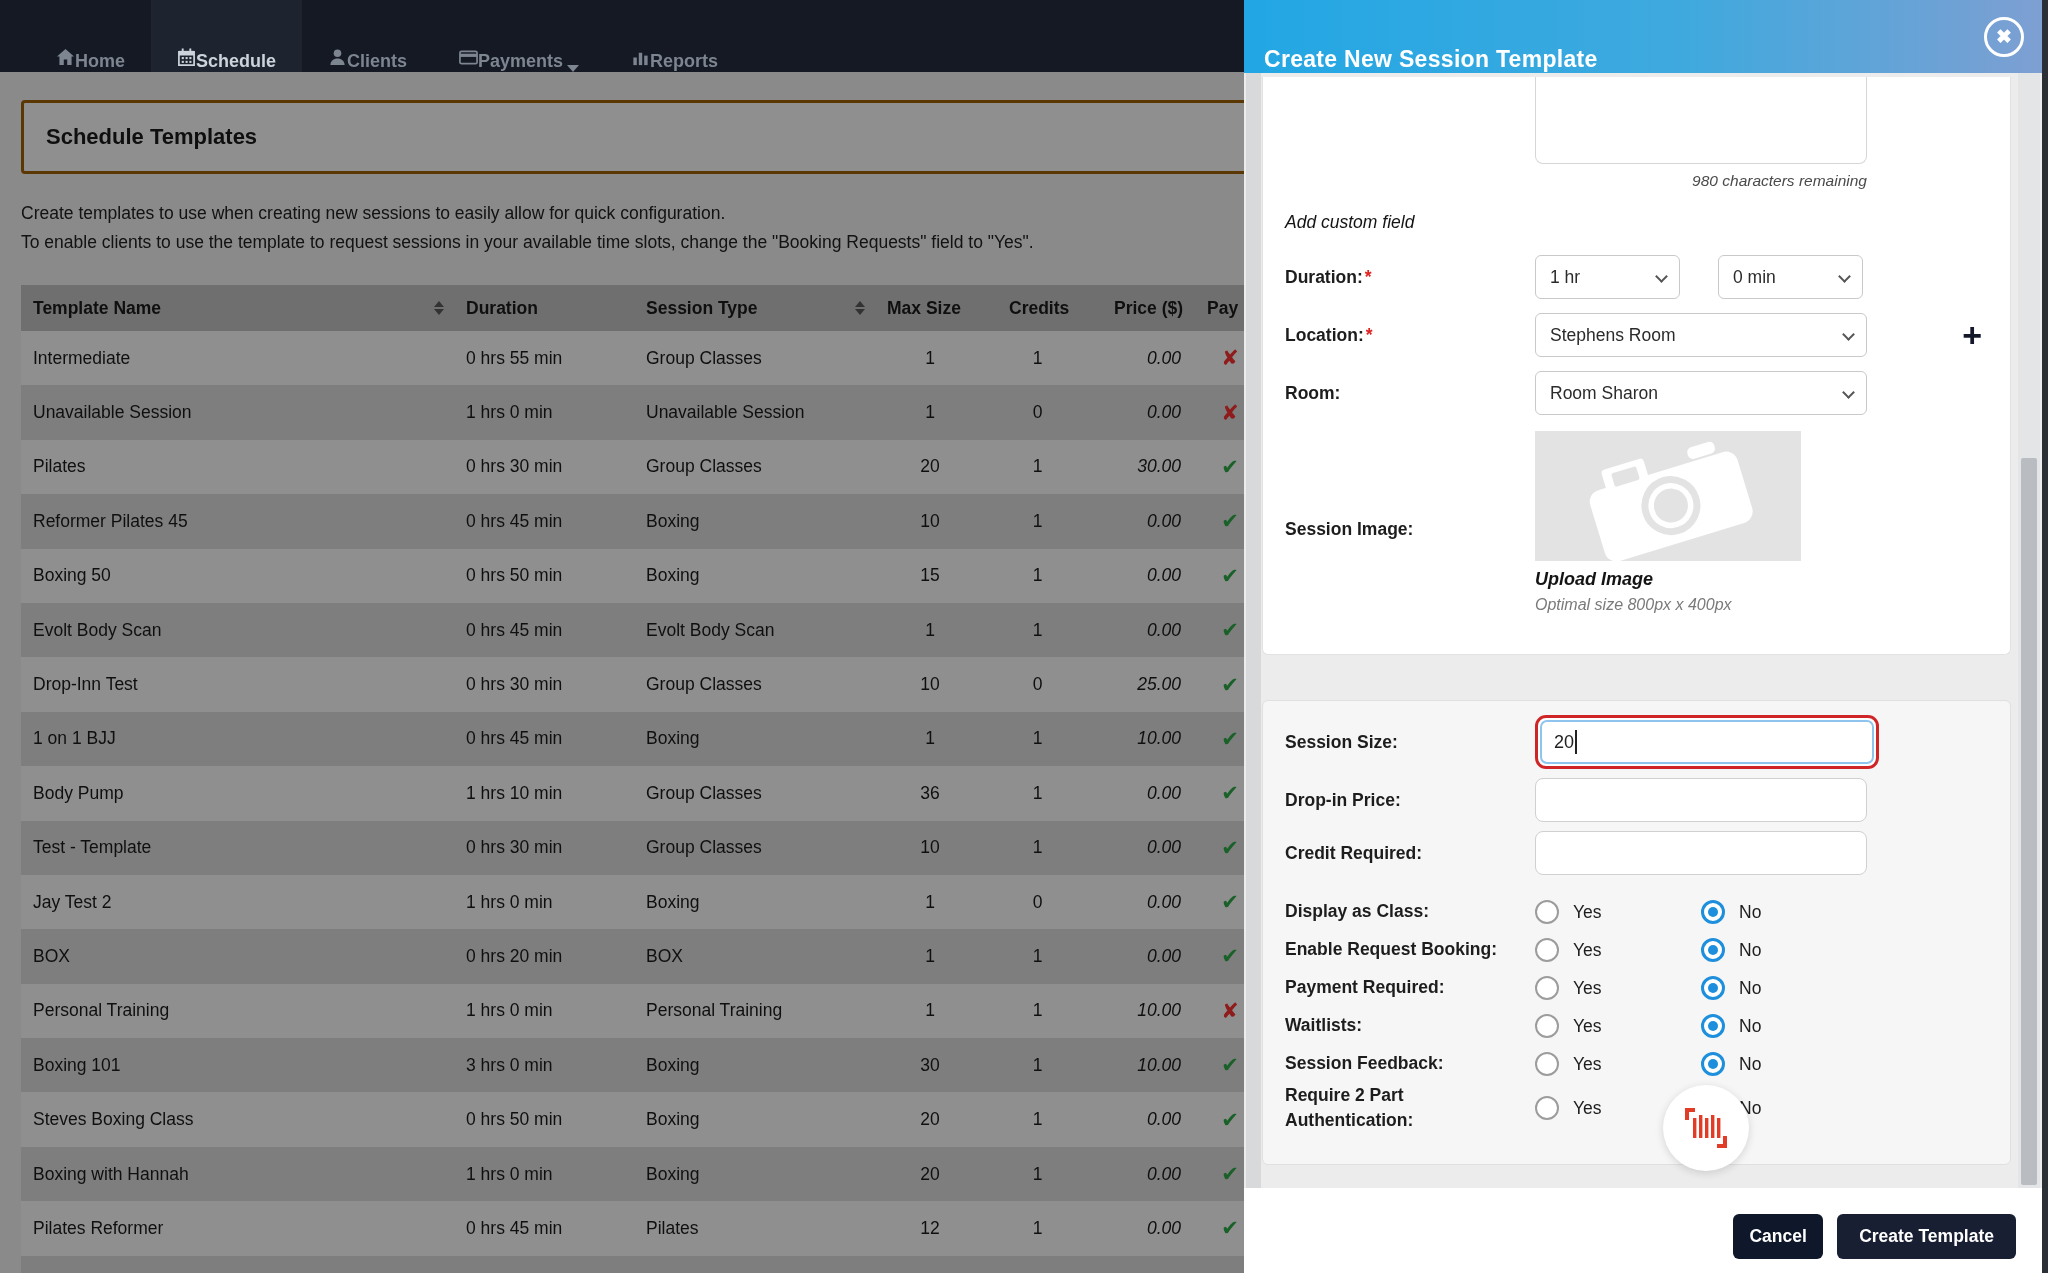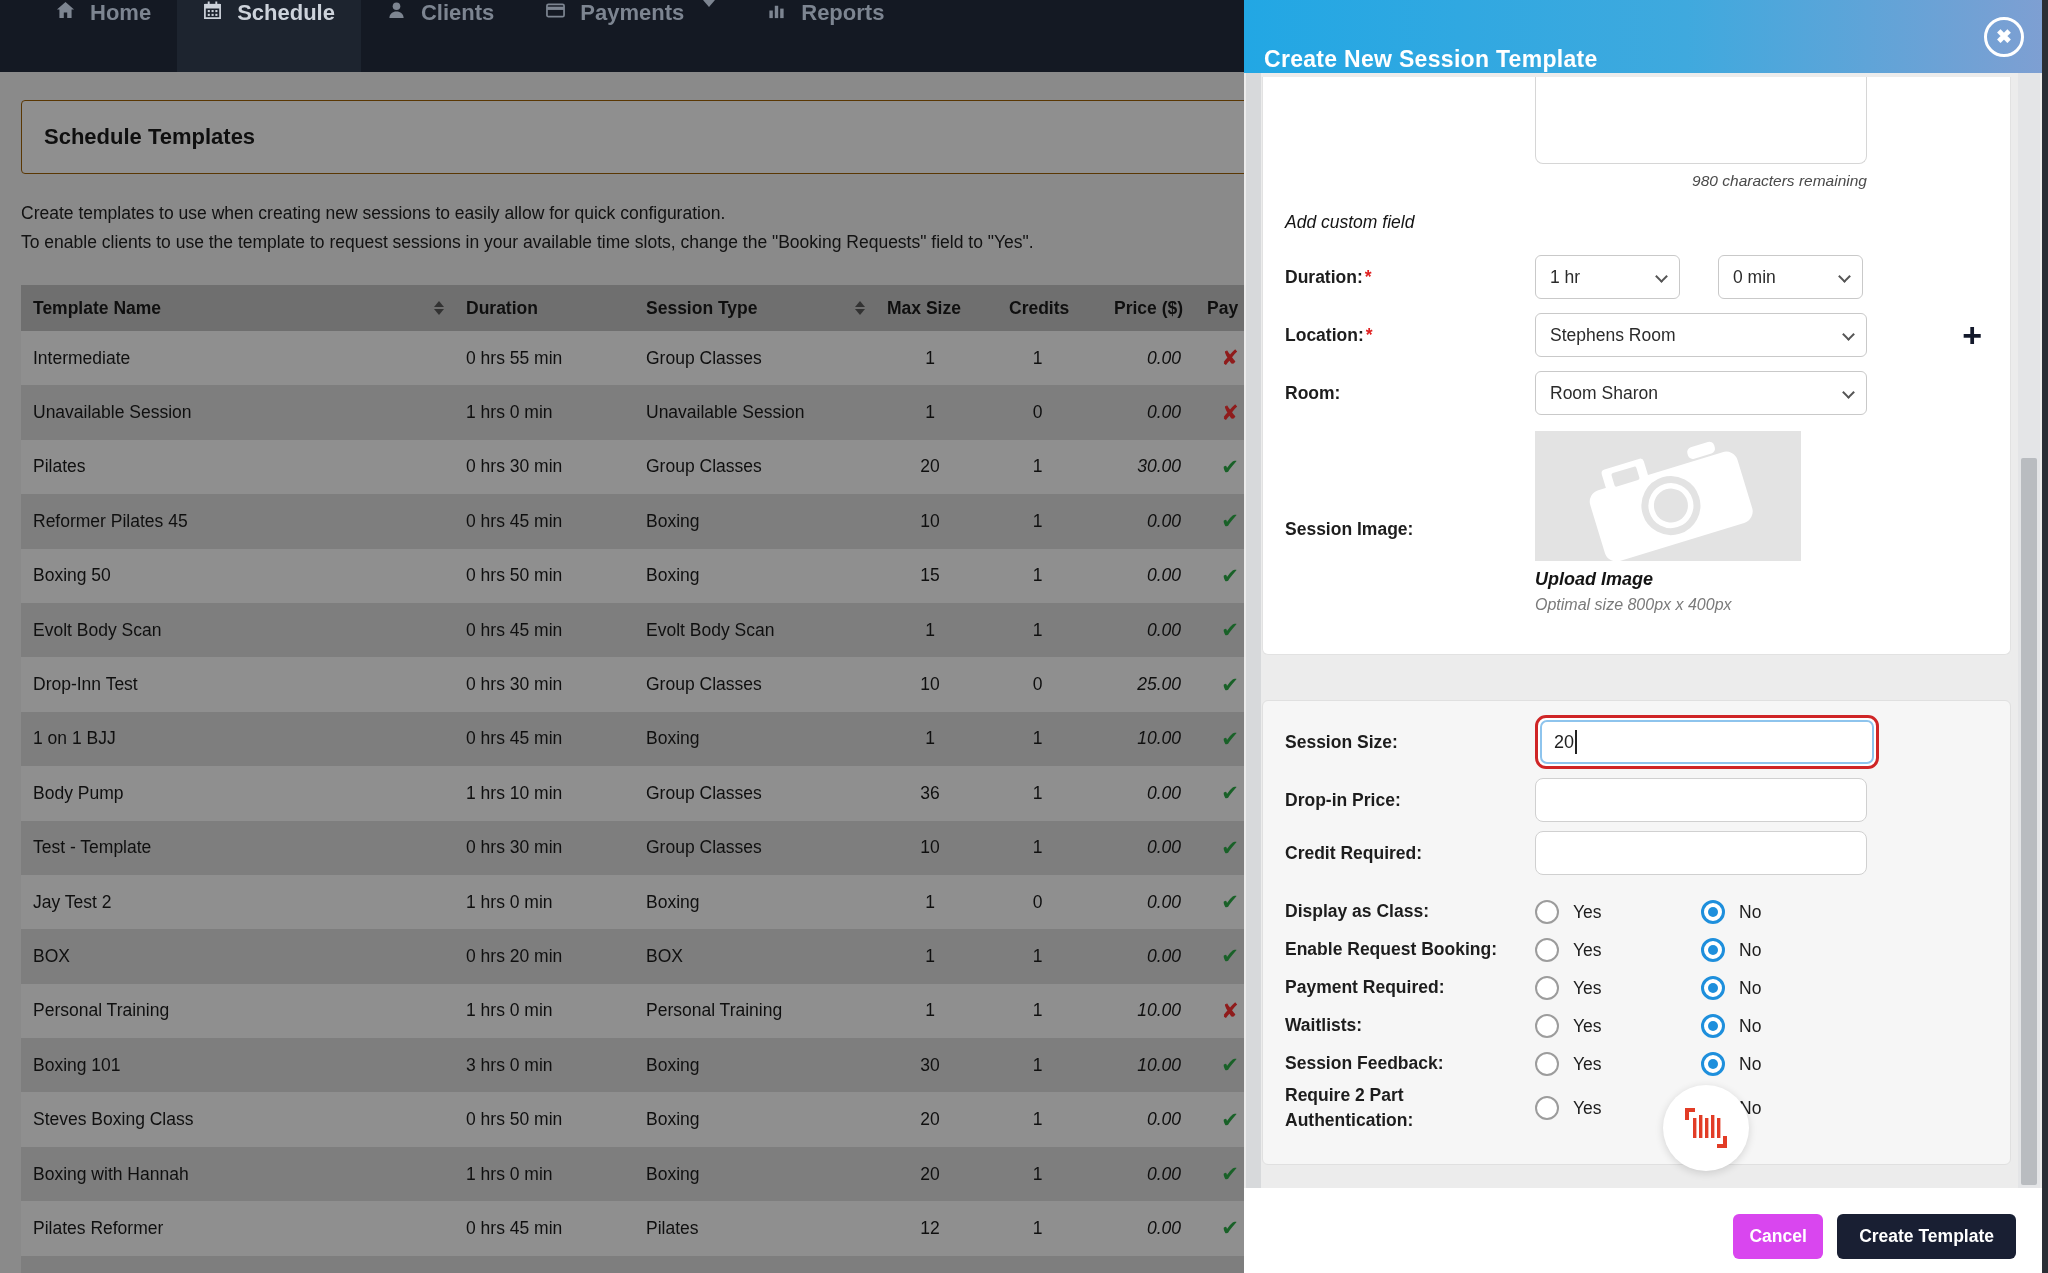--- a/index.html
+++ b/index.html
@@ -1,28 +1,28 @@
 <!DOCTYPE html>
 <html><head>
 <meta charset="utf-8">
 <style>
   * { margin:0; padding:0; box-sizing:border-box; }
   html,body { width:2048px; height:1273px; overflow:hidden; }
   body { position:relative; font-family:"Liberation Sans","DejaVu Sans",sans-serif; background:#fafafa; color:#1c1c1c; }
 
   
   .nav { position:absolute; left:0; top:0; width:2048px; height:72px; background:#141923; display:flex; align-items:stretch; padding-left:30px; z-index:1; }
-  .nav-item { display:flex; align-items:flex-start; gap:15px; padding:0 26px; color:#7d8591; font-size:22px; font-weight:700; cursor:pointer; }
+  .nav-item { display:flex; align-items:flex-end; gap:0; padding:0 26px; color:#7d8591; font-size:18px; font-weight:700; cursor:pointer; }
   .nav-item.active { background:#1d242f; color:#cdd3db; }
   .nav-item svg { width:19px; height:19px; flex:none; }
   .nav-caret { width:0; height:0; border-left:6px solid transparent; border-right:6px solid transparent; border-top:7px solid currentColor; margin-left:4px; }
 
   
   .page { position:absolute; inset:72px 0 0 0; background:#f7f7f7; z-index:1; }
-  .panel { position:absolute; left:21px; top:28px; width:2007px; height:74px; background:#fff; border:1px solid #a16207; border-radius:4px; display:flex; align-items:center; padding-left:22px; }
+  .panel { position:absolute; left:21px; top:28px; width:2007px; height:74px; background:#fff; border:3px solid #a16207; border-radius:4px; display:flex; align-items:center; padding-left:22px; }
   .panel h1 { font-size:22px; font-weight:700; color:#1b1b1b; }
   .desc { position:absolute; left:21px; font-size:17.5px; color:#222; }
   .desc.l1 { top:131px; }
   .desc.l2 { top:160px; }
 
   .table { position:absolute; left:21px; top:213px; width:2007px; }
   .trow { display:grid; grid-template-columns:433px 180px 241px 110px 105px 105px 70px 1fr; align-items:center; height:54.4px; font-size:17.5px; }
   .trow.thead { height:46px; background:#c6c6c6; font-weight:700; }
   .trow:nth-child(odd).body-row { background:#ffffff; }
   .trow:nth-child(even).body-row { background:#e0e0e0; }
@@ -88,21 +88,21 @@
   .radio.checked::after { content:""; position:absolute; left:4px; top:4px; width:10px; height:10px; border-radius:50%; background:#1e8fdc; }
   .r-text { font-size:17.5px; color:#1d1d1d; }
 
   .badge { position:absolute; left:400px; top:384px; width:86px; height:86px; border-radius:50%; background:#fff; box-shadow:0 2px 8px rgba(0,0,0,.14); display:flex; align-items:center; justify-content:center; }
 
   .modal-scrollbar { position:absolute; right:8px; top:0; width:22px; height:1115px; background:#e4e5e7; }
   .modal-scrollbar .thumb { position:absolute; left:3px; top:385px; width:16px; height:727px; background:#b9bcc0; border-radius:2px; }
 
   .mfoot { position:absolute; left:0; top:1188px; width:100%; height:85px; background:#fff; display:flex; align-items:flex-start; justify-content:flex-end; gap:14px; padding:26px 32px 0 0; }
   .btn { height:45px; border:none; border-radius:6px; color:#fff; font-size:17.5px; font-weight:700; font-family:inherit; padding:0 22px; cursor:pointer; }
-  .btn.cancel { background:#d946ef; width:90px; padding:0; }
+  .btn.cancel { background:#0f172a; width:90px; padding:0; }
   .btn.create { background:#191f33; }
 
   .right-edge { position:absolute; right:0; top:0; width:6px; height:1273px; background:#2b2f36; z-index:4; }
 </style>
 </head>
 <body>
 
 <nav class="nav" id="topnav">
   <div class="nav-item">
     <span class="nav-ic"><svg viewBox="0 0 20 20" fill="currentColor" width="19" height="19">

